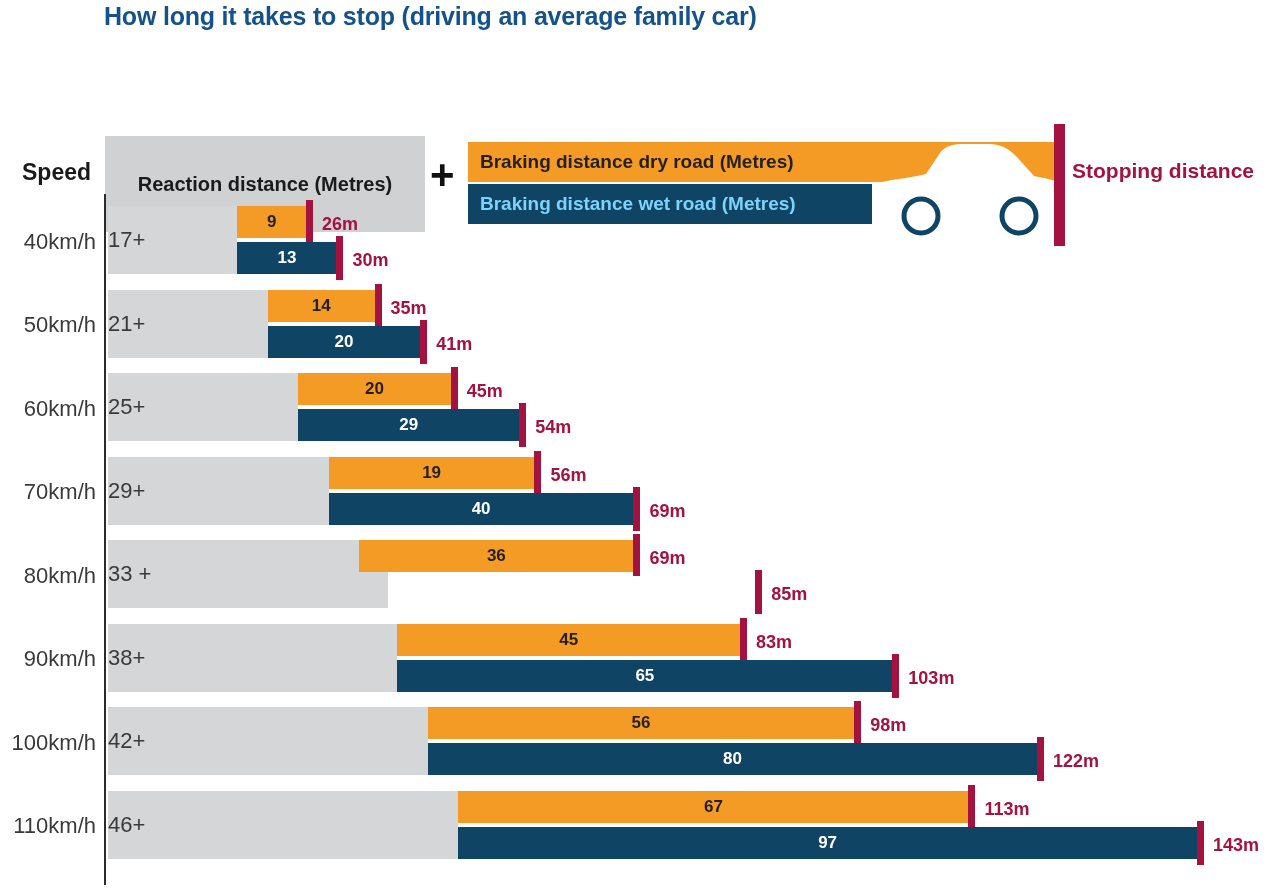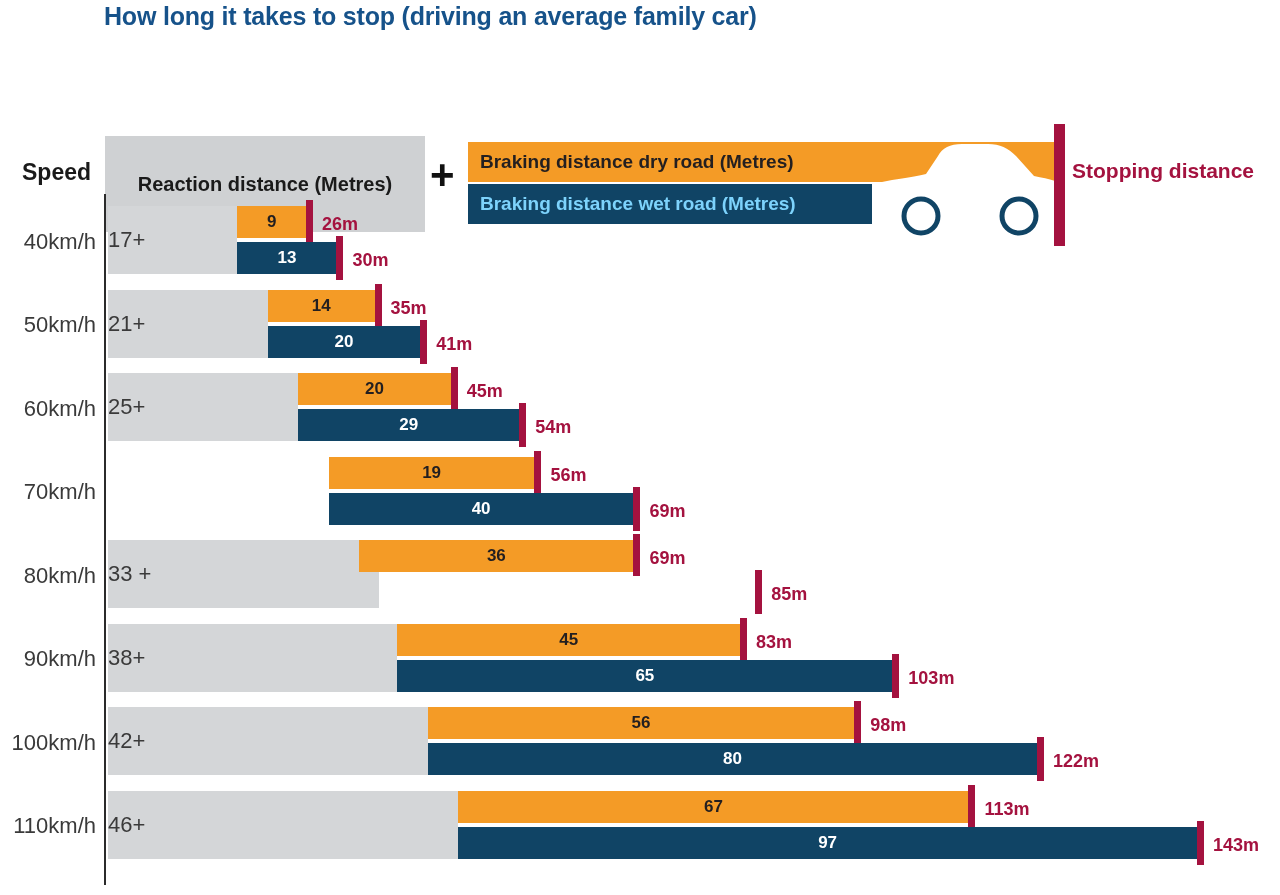--- a/index.html
+++ b/index.html
@@ -270,36 +270,39 @@
         </div>
         <div class="marker marker-dry" style="left: 342.675px;"></div>
         <div class="marker marker-wet" style="left: 411.21px;"></div>
         <div class="total total-dry" style="left: 358.675px;">45m</div>
         <div class="total total-wet" style="left: 427.21px;">54m</div>
       </div>
     </div>
     <div class="row">
       <div class="row-speed">70km/h</div>
       <div class="bar-group" style="width: 525.435px;">
+        <div class="reaction-bar" style="width: 220.835px;">
+          <span class="reaction-text">29+</span>
+        </div>
         <div class="seg seg-dry" style="left: 220.835px; width: 205.605px;">
           <span class="seg-text">19</span>
         </div>
         <div class="seg seg-wet" style="left: 220.835px; width: 304.6px;">
           <span class="seg-text">40</span>
         </div>
         <div class="marker marker-dry" style="left: 426.44px;"></div>
         <div class="marker marker-wet" style="left: 525.435px;"></div>
         <div class="total total-dry" style="left: 442.44px;">56m</div>
         <div class="total total-wet" style="left: 541.435px;">69m</div>
       </div>
     </div>
     <div class="row">
       <div class="row-speed">80km/h</div>
       <div class="bar-group" style="width: 647.275px;">
-        <div class="reaction-bar" style="width: 271px;">
+        <div class="reaction-bar" style="width: 271px; padding-left: 9px;">
           <span class="reaction-text">33 +</span>
         </div>
         <div class="seg seg-dry" style="left: 251.295px; width: 274.14px;">
           <span class="seg-text">36</span>
         </div>
         <div class="marker marker-dry" style="left: 525.435px;"></div>
         <div class="marker marker-wet" style="left: 647.275px;"></div>
         <div class="total total-dry" style="left: 541.435px;">69m</div>
         <div class="total total-wet" style="left: 663.275px;">85m</div>
       </div>

